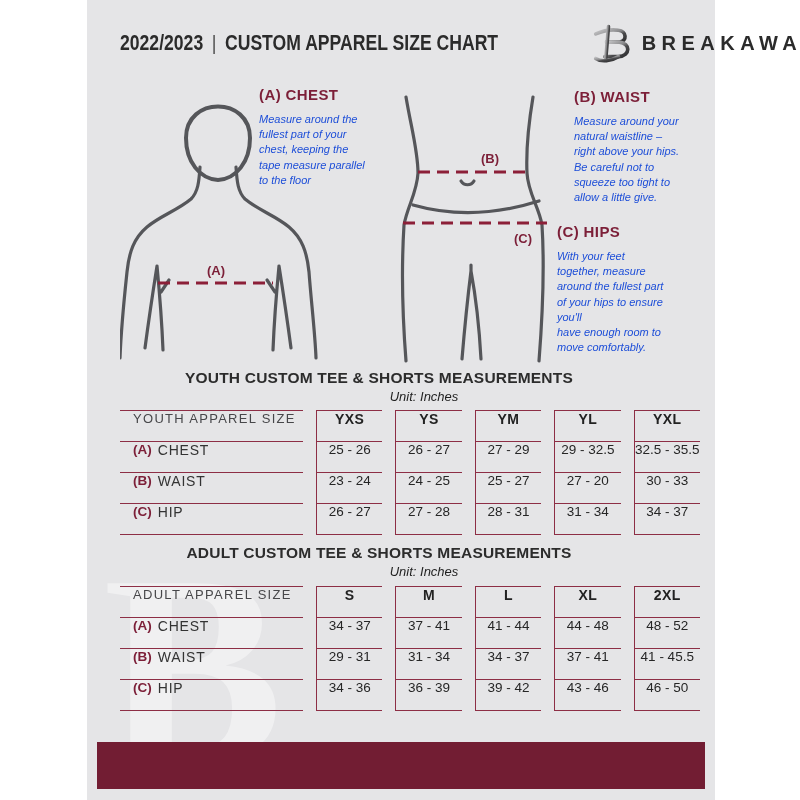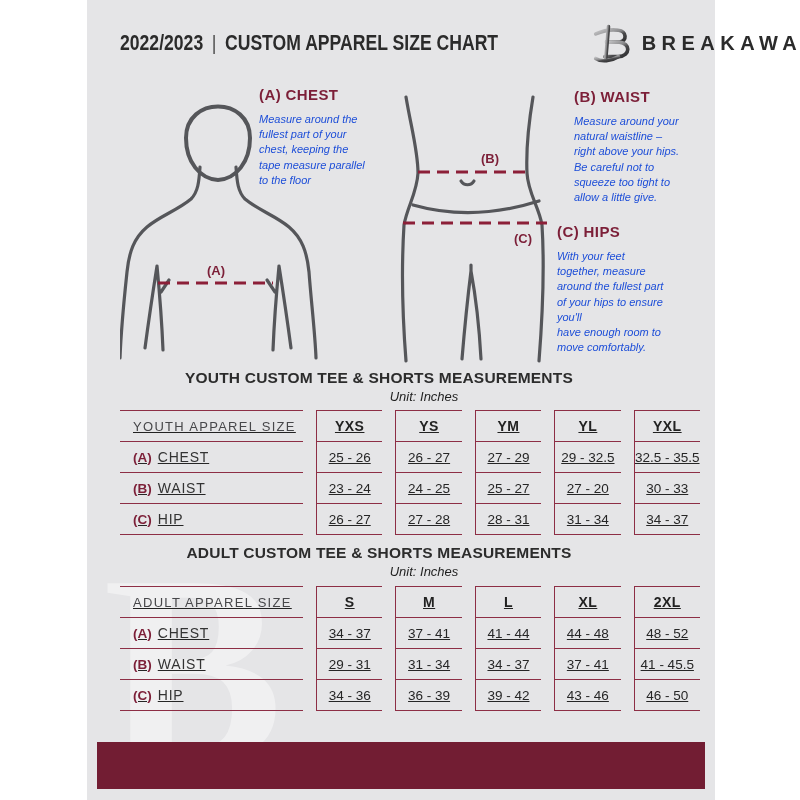--- a/index.html
+++ b/index.html
@@ -33,22 +33,22 @@
 
   
   .tbl-title{position:absolute;left:0;width:584px;text-align:center;font-weight:bold;
     font-size:15.5px;color:#2c2c2c;letter-spacing:0.2px;}
   .tbl-unit{position:absolute;left:0;width:628px;text-align:center;font-style:italic;
     font-size:13px;color:#1f1f1f;padding-left:23px;}
   #youth-title{top:369px;} #youth-unit{top:389px;}
   #adult-title{top:544px;} #adult-unit{top:564px;}
   .tbl{position:absolute;left:33px;display:grid;grid-template-columns:183px repeat(5,79.4px);}
   #youth-table{top:410px;} #adult-table{top:586px;}
-  .cell{height:30px;display:flex;align-items:center;justify-content:center;
-    border-bottom:1.5px solid #8d2e45;font-size:13.5px;color:#262626;text-decoration:underline;}
+  .cell{height:30px;display:flex;justify-content:center;
+    border-bottom:1.5px solid #8d2e45;font-size:13.5px;color:#262626;}
   .cell.hdr{border-top:1.5px solid #8d2e45;font-weight:bold;font-size:14px;color:#222;letter-spacing:0.5px;}
   .cell.vline{border-left:1.5px solid #8d2e45;margin-left:13px;}
   .cell.lblc{justify-content:flex-start;padding-left:13px;}
   .lbl-hdr{font-size:13px;letter-spacing:1.3px;color:#47474a;font-weight:normal;}
   .pfx{font-weight:bold;color:#7c1f38;margin-right:6px;}
   .rlbl{color:#333;letter-spacing:0.8px;font-size:14px;}
 
   .footer-bar{position:absolute;left:10px;top:742px;width:608px;height:47px;background:#721d33;}
 </style>
 </head>

